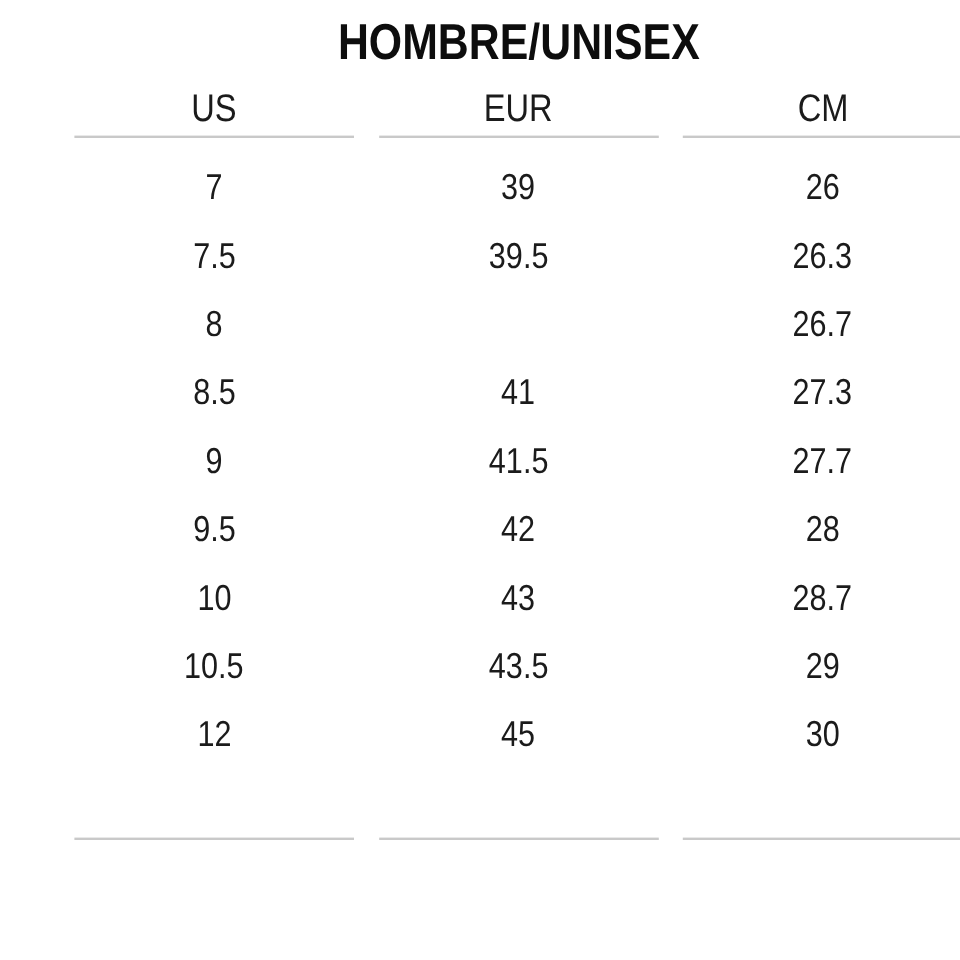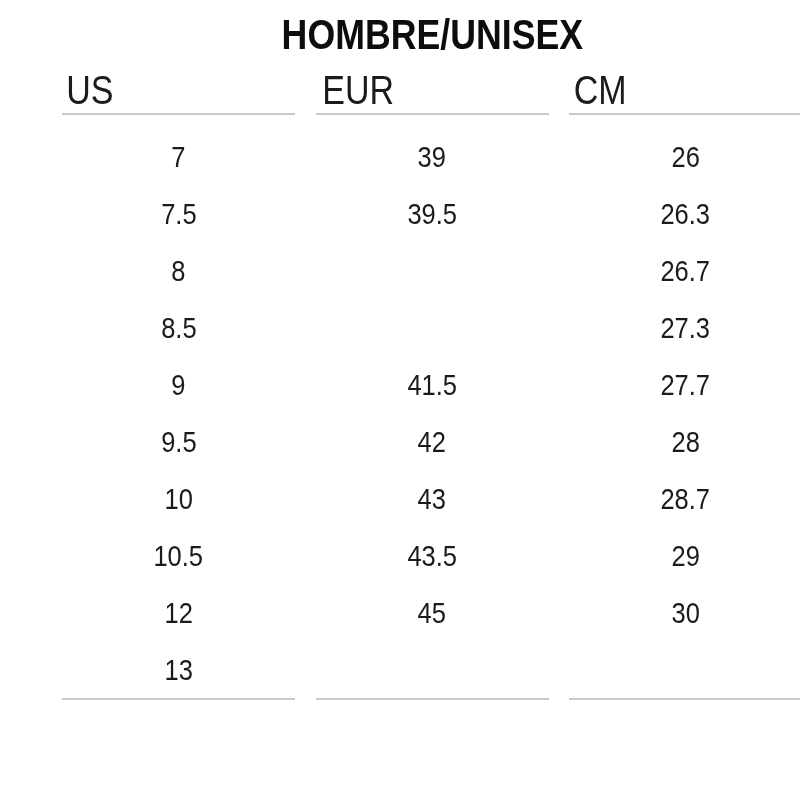--- a/index.html
+++ b/index.html
@@ -36,22 +36,22 @@
     white-space: nowrap;
   }
   .thead {
     display: flex;
     justify-content: space-between;
     height: 57px;
     align-items: flex-end;
   }
   .th {
     width: 233px;
-    text-align: left;
-    font-size: 40px;
+    text-align: center;
+    font-size: 32px;
     line-height: 34px;
     padding-bottom: 6px;
     font-weight: 400;
   }
   .rule-row {
     display: flex;
     justify-content: space-between;
   }
   .rule {
     width: 233px;
@@ -105,20 +105,21 @@
           <div class="td"><span class="cond">7.5</span></div>
           <div class="td"><span class="cond">39.5</span></div>
           <div class="td"><span class="cond">26.3</span></div>
         </div>
         <div class="tr">
           <div class="td"><span class="cond">8</span></div>
           <div class="td"><span class="cond">26.7</span></div>
         </div>
         <div class="tr">
           <div class="td"><span class="cond">8.5</span></div>
+          <div class="td"><span class="cond">41</span></div>
           <div class="td"><span class="cond">27.3</span></div>
         </div>
         <div class="tr">
           <div class="td"><span class="cond">9</span></div>
           <div class="td"><span class="cond">41.5</span></div>
           <div class="td"><span class="cond">27.7</span></div>
         </div>
         <div class="tr">
           <div class="td"><span class="cond">9.5</span></div>
           <div class="td"><span class="cond">42</span></div>
@@ -133,21 +134,20 @@
           <div class="td"><span class="cond">10.5</span></div>
           <div class="td"><span class="cond">43.5</span></div>
           <div class="td"><span class="cond">29</span></div>
         </div>
         <div class="tr">
           <div class="td"><span class="cond">12</span></div>
           <div class="td"><span class="cond">45</span></div>
           <div class="td"><span class="cond">30</span></div>
         </div>
         <div class="tr">
-          <div class="td"><span class="cond">13</span></div>
         </div>
       </div>
 
     <div class="rule-row">
       <div class="rule"></div>
       <div class="rule"></div>
       <div class="rule"></div>
     </div>
 
   </div>

